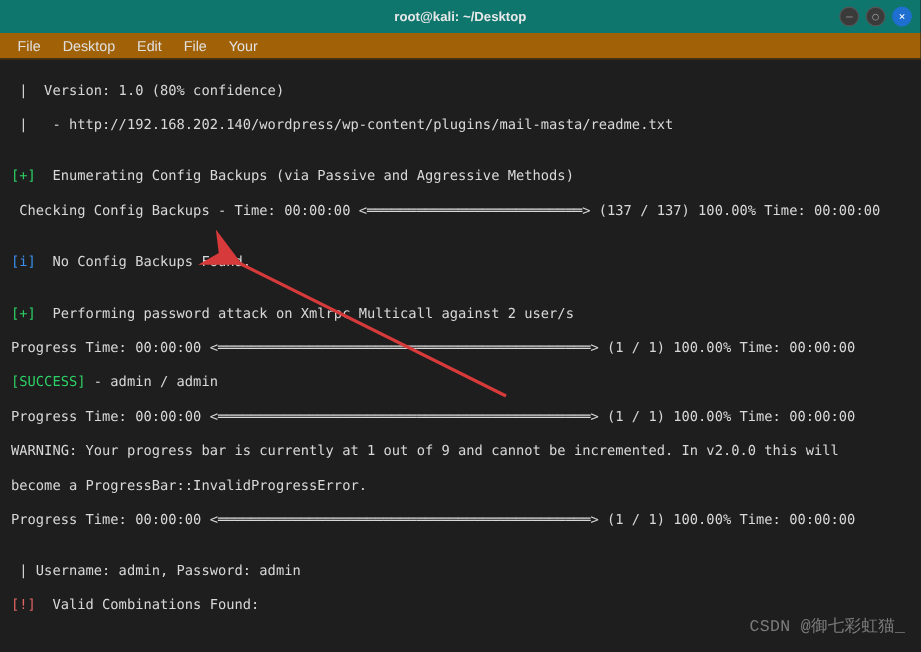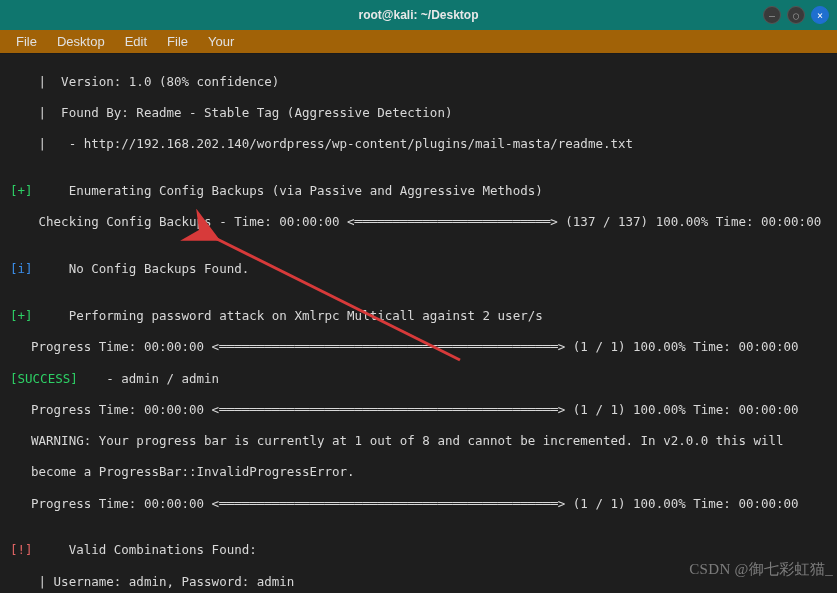--- a/index.html
+++ b/index.html
@@ -62,25 +62,25 @@
   }
   .term {
     padding: 4px 10px 10px 10px;
     line-height: 1.25;
     white-space: pre;
     font-size: 12.5px;
   }
   .gr { color: #2dd065; }
   .bl { color: #3b8eea; }
   .rd { color: #e06464; }
-  .wh { color: #d8d8d8; margin-left: 21px; }
+  .wh { color: #d8d8d8; }
   .watermark {
     position:absolute;
-    right:4px; bottom:14px;
-    font-family: Liberation Serif, serif;
+    right:14px; bottom:14px;
+    font-family: Liberation Mono, monospace;
     font-size:15px;
     color: rgba(200,200,200,0.55);
     letter-spacing:0.3px;
   }
   svg.arrow {
     position:absolute;
     left:0;top:0;
     pointer-events:none;
   }
 </style>
@@ -99,38 +99,37 @@
 <div class="menubar">
   <div class="menu-item">File</div>
   <div class="menu-item">Desktop</div>
   <div class="menu-item">Edit</div>
   <div class="menu-item">File</div>
   <div class="menu-item">Your</div>
 </div>
 
 <div class="term">
 <div><span class="wh"> |  Version: 1.0 (80% confidence)</span></div>
-<div><span class="wh"> |  Found By: Readme - Stable Tag (Aggressive Detection)</span></div>
 <div><span class="wh"> |   - http://192.168.202.140/wordpress/wp-content/plugins/mail-masta/readme.txt</span></div>
 <div><span></span></div>
 <div><span class="gr">[+]</span><span class="wh">  Enumerating Config Backups (via Passive and Aggressive Methods)</span></div>
 <div><span class="wh"> Checking Config Backups - Time: 00:00:00 &lt;══════════════════════════&gt; (137 / 137) 100.00% Time: 00:00:00</span></div>
 <div><span></span></div>
 <div><span class="bl">[i]</span><span class="wh">  No Config Backups Found.</span></div>
 <div><span></span></div>
 <div><span class="gr">[+]</span><span class="wh">  Performing password attack on Xmlrpc Multicall against 2 user/s</span></div>
 <div><span class="wh">Progress Time: 00:00:00 &lt;═════════════════════════════════════════════&gt; (1 / 1) 100.00% Time: 00:00:00</span></div>
 <div><span class="gr">[SUCCESS]</span><span class="wh"> - admin / admin</span></div>
 <div><span class="wh">Progress Time: 00:00:00 &lt;═════════════════════════════════════════════&gt; (1 / 1) 100.00% Time: 00:00:00</span></div>
-<div><span class="wh">WARNING: Your progress bar is currently at 1 out of 8 and cannot be incremented. In v2.0.0 this will</span></div>
+<div><span class="wh">WARNING: Your progress bar is currently at 1 out of 9 and cannot be incremented. In v2.0.0 this will</span></div>
 <div><span class="wh">become a ProgressBar::InvalidProgressError.</span></div>
 <div><span class="wh">Progress Time: 00:00:00 &lt;═════════════════════════════════════════════&gt; (1 / 1) 100.00% Time: 00:00:00</span></div>
 <div><span></span></div>
+<div><span class="wh"> | Username: admin, Password: admin</span></div>
 <div><span class="rd">[!]</span><span class="wh">  Valid Combinations Found:</span></div>
-<div><span class="wh"> | Username: admin, Password: admin</span></div>
 <div><span></span></div>
 
 
 <div><span></span></div>
 
 
 
 
 
 

